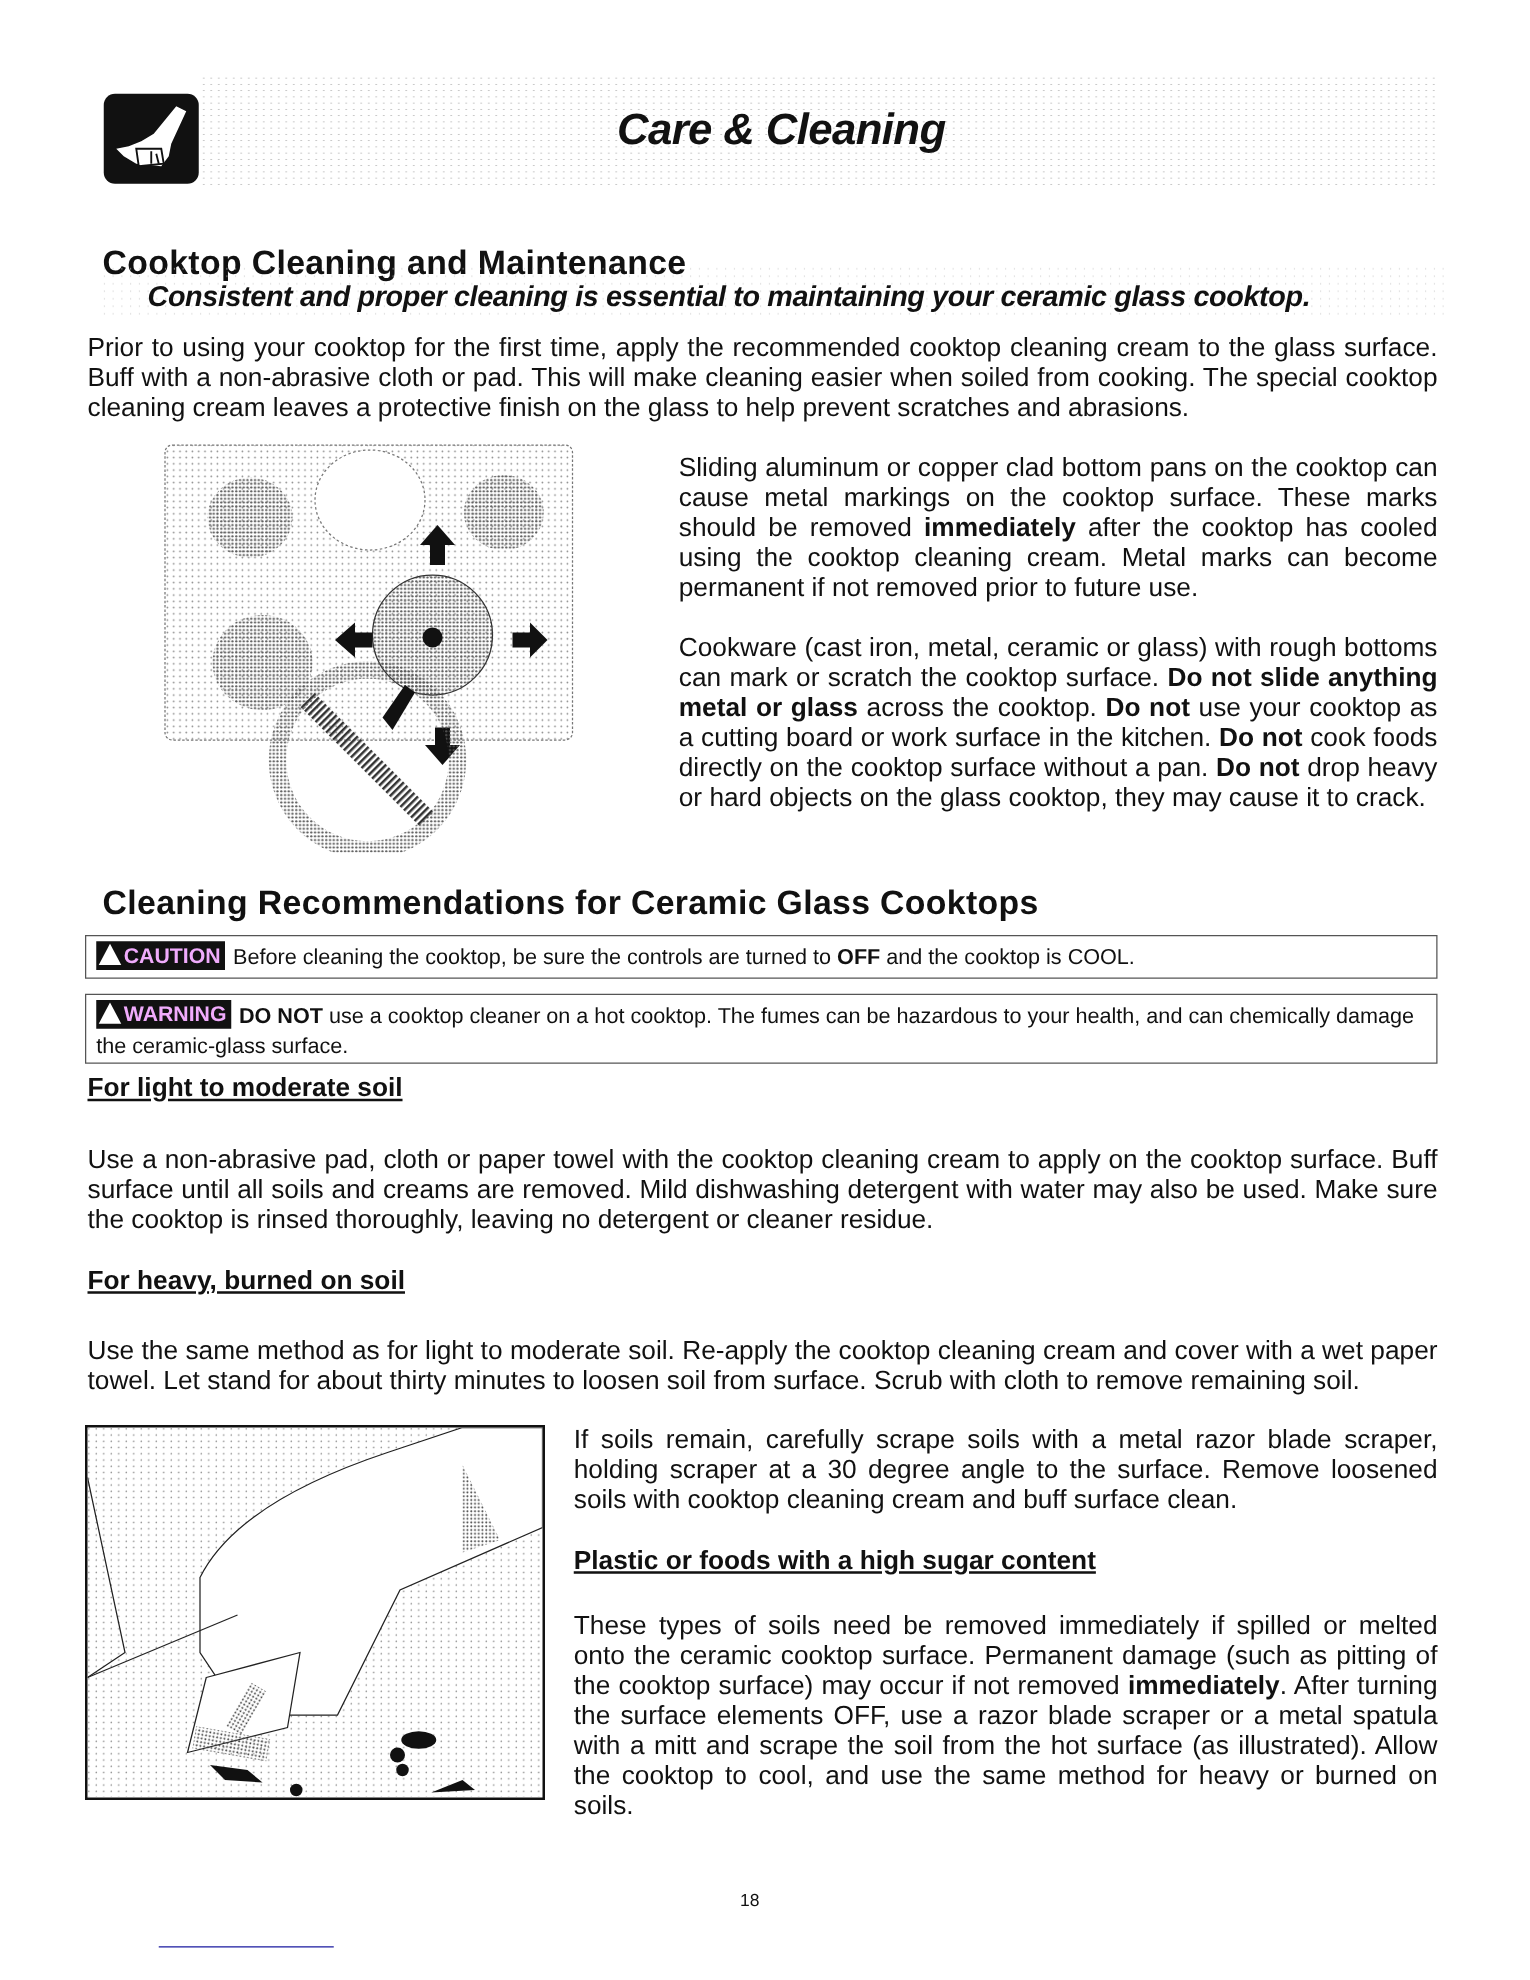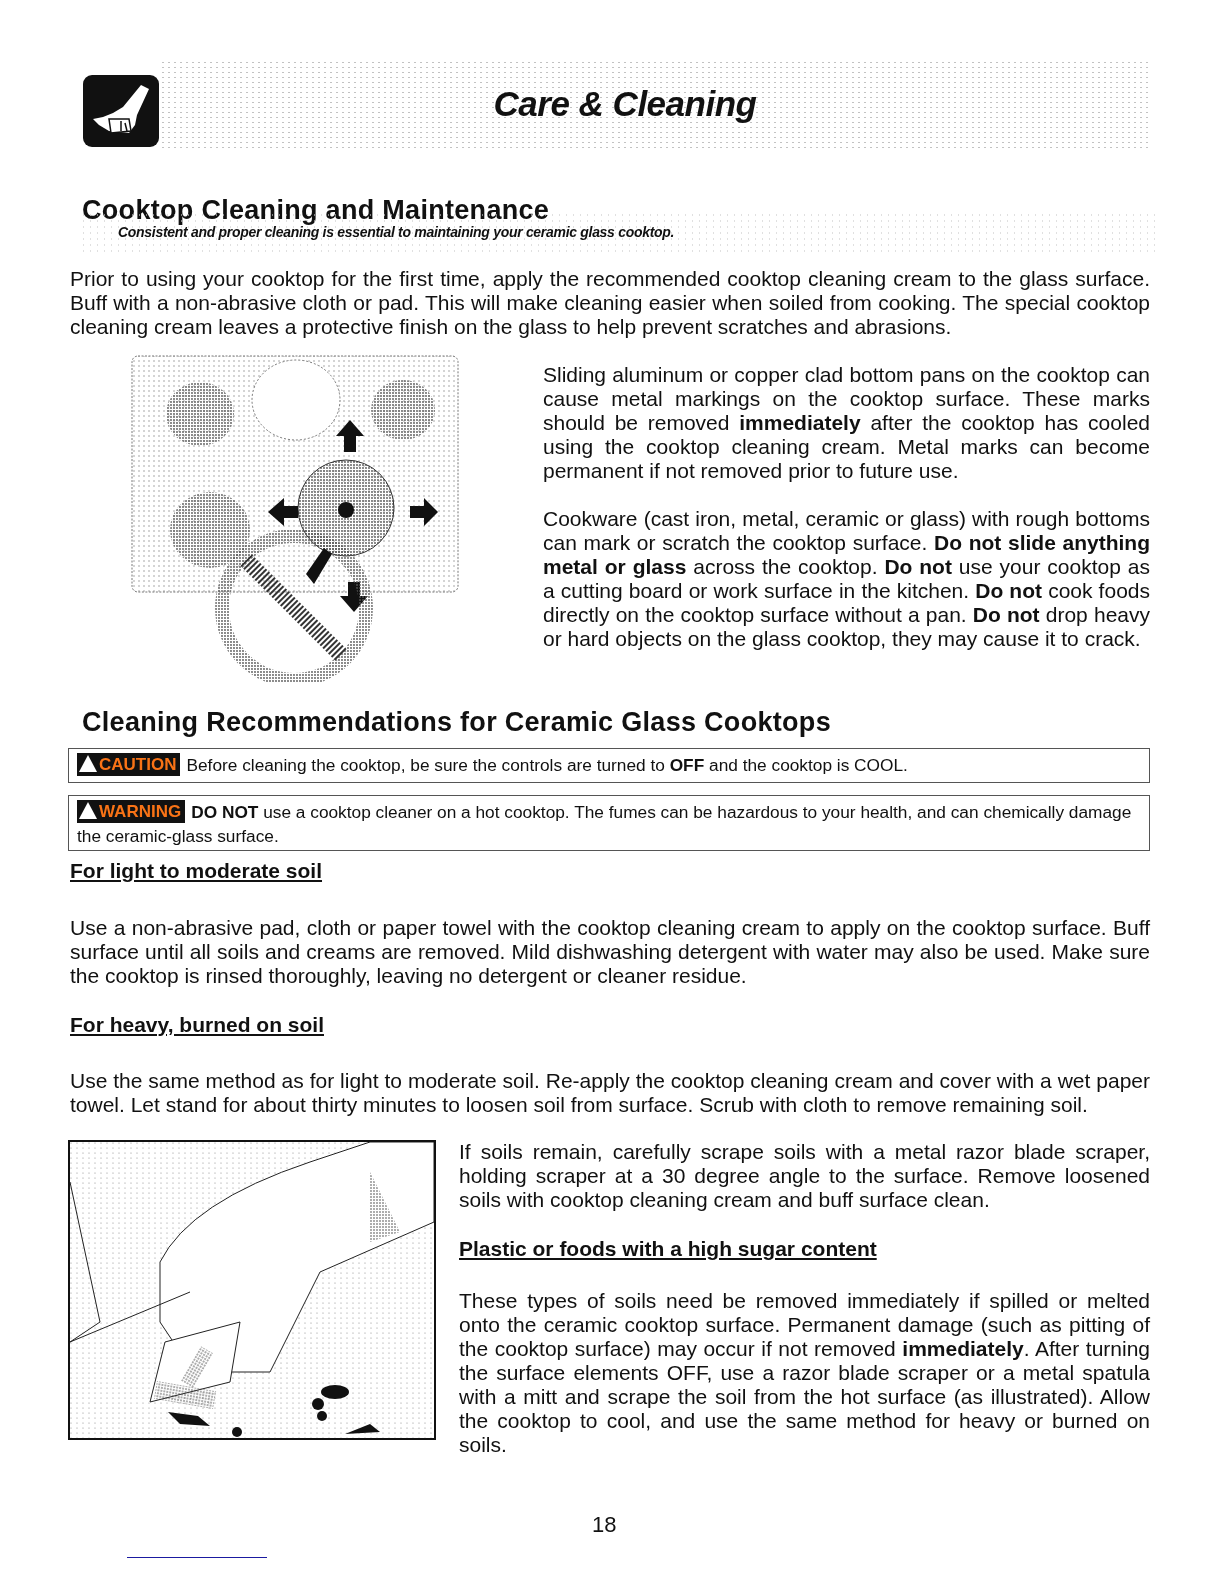--- a/index.html
+++ b/index.html
@@ -11,35 +11,35 @@
   .header-band { left: 160px; top: 60px; width: 990px; height: 92px;
     background-image: radial-gradient(#bbb 0.6px, transparent 0.9px);
     background-size: 6px 5px; opacity: 0.9; }
   .header-icon { left: 83px; top: 75px; width: 76px; height: 72px; background: #111;
     border-radius: 9px; }
   .header-title { left: 300px; top: 84px; width: 650px; text-align: center;
     font-size: 35px; font-weight: bold; font-style: italic; letter-spacing: -0.5px; }
 
   h2.sec { position: absolute; margin: 12px; font-size: 27px; font-weight: bold; letter-spacing: 0.3px; }
   h3.sub { position: absolute; margin: 0; font-size: 21px; font-weight: bold; text-decoration: underline; }
-  .tagline { left: 118px; top: 224px; font-size: 14px; font-weight: bold; font-style: italic; letter-spacing: -0.3px; text-align: right; }
+  .tagline { left: 118px; top: 224px; font-size: 23px; font-weight: bold; font-style: italic; letter-spacing: -0.3px; text-align: right; }
   .tag-dots { left: 80px; top: 212px; width: 1080px; height: 40px;
     background-image: radial-gradient(#ccc 0.6px, transparent 0.9px); background-size: 7px 6px; opacity:0.6; }
 
   p.body { position: absolute; margin: 0; font-size: 21px; line-height: 24px; text-align: justify; }
   b { font-weight: bold; }
 
   .illus { position: absolute; }
   .warnbox { position: absolute; left: 68px; border: 1px solid #555; background: #fff;
     font-size: 17.3px; line-height: 24px; padding: 4px 8px 2px 8px; box-sizing: border-box; }
-  .label-badge { display: inline-block; background: #111; color: #f97316; font-weight: bold;
+  .label-badge { display: inline-block; background: #111; color: #f0abfc; font-weight: bold;
     font-size: 17px; padding: 0 4px 0 2px; line-height: 22px; margin-right: 6px; vertical-align: 1px; }
   .label-badge .tri { display:inline-block; width:0; height:0; border-left:9px solid transparent;
     border-right:9px solid transparent; border-bottom:17px solid #fff; position:relative; top:2px; margin-right:2px;}
-  .page-num { left: 592px; top: 1512px; font-size: 22px; }
+  .page-num { left: 592px; top: 1512px; font-size: 14px; }
   .footer-line { left: 127px; top: 1557px; width: 140px; height: 1px; background: #1a1aa0; }
 </style>
 </head>
 <body>
 
 <div class="abs header-band"></div>
 <div class="abs header-icon">
   <svg width="76" height="72" viewBox="0 0 76 72">
     <path d="M58 10 L66 14 L54 40 L52 50 L46 58 L26 56 L16 50 L10 44 L20 42 L30 38 L40 32 Z" fill="#fff"></path>
     <path d="M26 44 L46 44 L48 56 L28 58 Z" fill="#fff" stroke="#111" stroke-width="1.5"></path>

